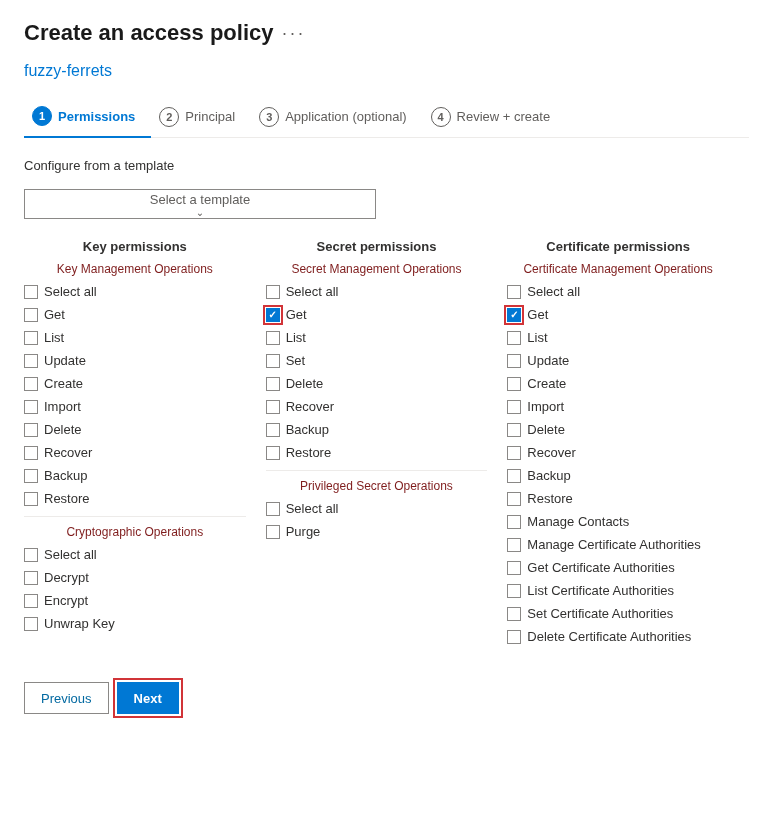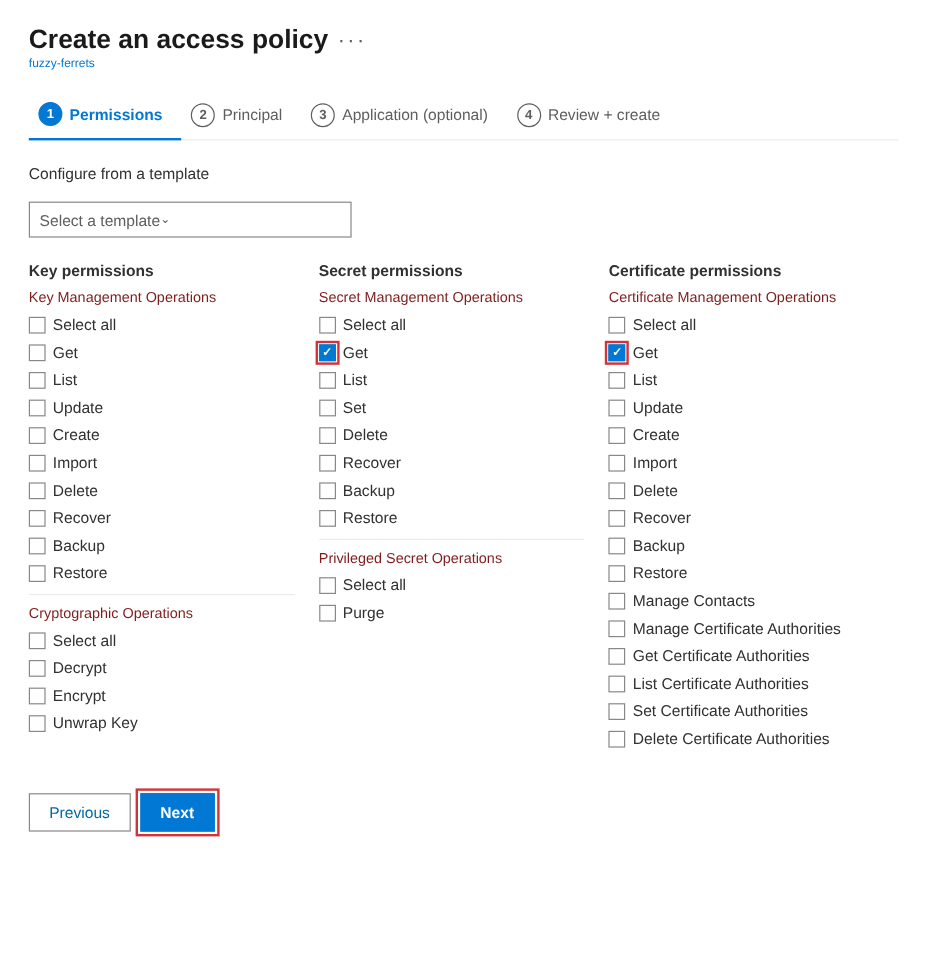--- a/index.html
+++ b/index.html
@@ -22,22 +22,22 @@
       gap: 8px;
     }
     .ellipsis-btn {
       font-size: 18px;
       color: #605e5c;
       cursor: pointer;
       letter-spacing: 2px;
     }
     .breadcrumb {
       color: #0078d4;
-      font-size: 10px;
-      margin-top: 2px;
+      font-size: 16px;
+      margin-top: 16px;
       cursor: pointer;
     }
 
     
     .steps {
       display: flex;
       align-items: center;
       gap: 0;
       margin-top: 16px;
       border-bottom: 1px solid #edebe9;
@@ -83,41 +83,43 @@
     }
     .section-label {
       font-size: 13px;
       color: #323130;
       margin-bottom: 16px;
     }
     .template-select {
       display: flex;
       align-items: center;
       border: 1px solid #8a8886;
-      width: 269px;
+      width: 352px;
       height: 30px;
       padding: 0 8px;
       cursor: pointer;
       background: #fff;
-      justify-content: flex-start;
+      justify-content: flex-end;
+      flex-direction: column;
     }
     .dropdown-arrow {
       font-size: 10px;
       color: #605e5c;
     }
 
     
     .permissions-grid {
       display: grid;
       grid-template-columns: 1fr 1fr 1fr;
       gap: 0;
       margin-top: 20px;
     }
     .perm-column {
       padding-right: 20px;
+      text-align: center;
     }
     .perm-column-title {
       font-weight: 700;
       font-size: 13px;
       color: #323130;
       margin-bottom: 8px;
     }
     .perm-group-title {
       color: #7f1d1d;
       font-size: 12px;

